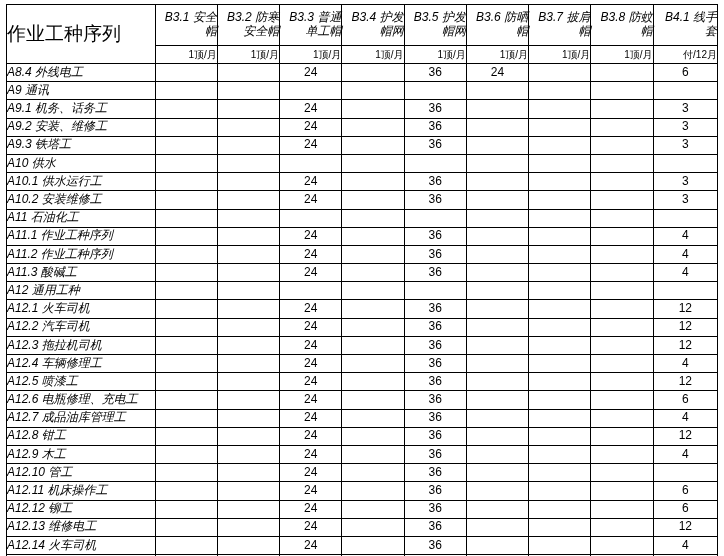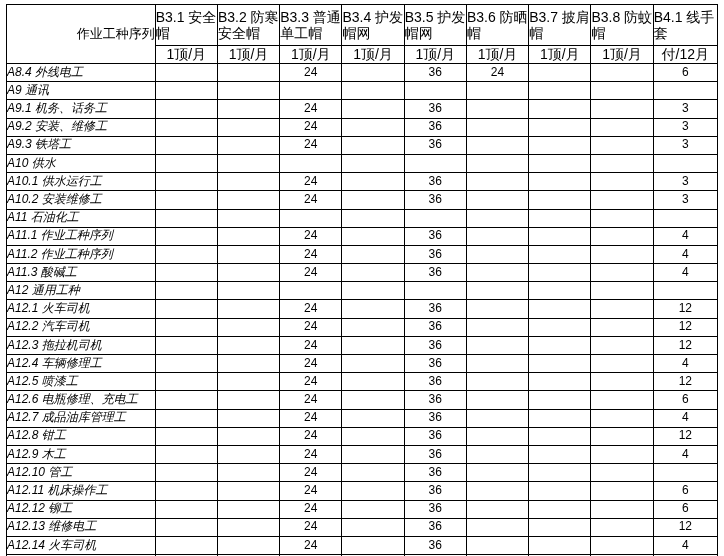--- a/index.html
+++ b/index.html
@@ -27,34 +27,35 @@
   table.grid th,
   table.grid td {
     border: 1px solid #000000;
     padding: 0;
     font-weight: normal;
     vertical-align: middle;
     line-height: 1.15;
   }
   
   .hdr-main {
-    text-align: right;
-    font-size: 13px;
+    text-align: left;
+    font-size: 19px;
     height: 40px;
     padding: 0 2px;
   }
   .hdr-col {
-    text-align: left;
-    font-size: 14px;
+    text-align: right;
+    font-size: 12px;
     height: 40px;
     padding: 2px 3px;
+    font-style: italic;
   }
   .unit-cell {
-    text-align: center;
-    font-size: 14px;
+    text-align: right;
+    font-size: 10px;
     height: 17px;
   }
   
   .row-label {
     text-align: left;
     padding: 0 3px;
     height: 17.2px;
     white-space: nowrap;
     overflow: hidden;
     font-style: italic;

